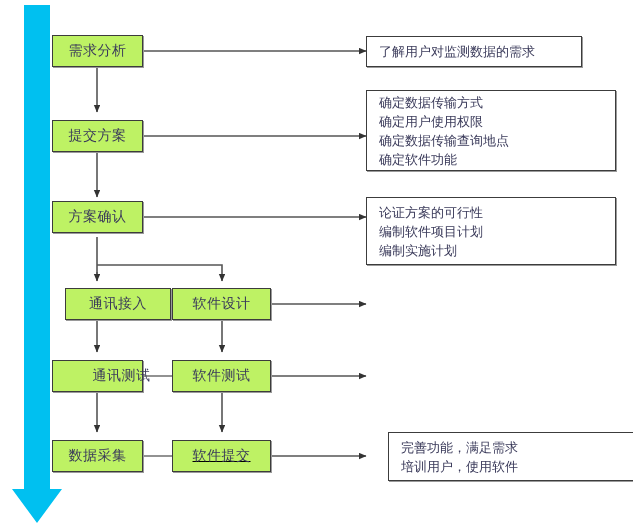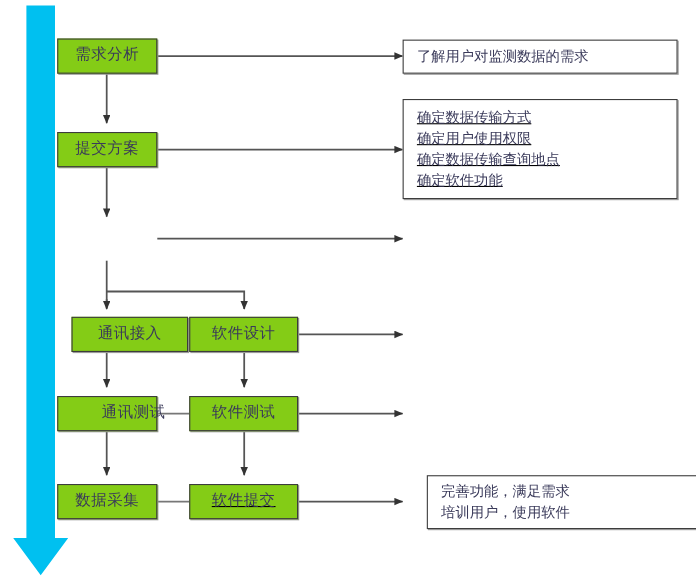--- a/index.html
+++ b/index.html
@@ -20,21 +20,21 @@
   #flow-svg {
     position: absolute;
     left: 0;
     top: 0;
     width: 633px;
     height: 532px;
   }
   .node-box {
     position: absolute;
     box-sizing: border-box;
-    background: #84cc16;
+    background: #bef264;
     border: 1px solid #3c3c3c;
     box-shadow: 1px 1px 0 0 #9a9a9a;
     display: flex;
     align-items: center;
     justify-content: center;
   }
   .node-label {
     font-family: "DejaVu Sans", "Liberation Sans", sans-serif;
     font-size: 14px;
     color: #3a3a5a;
@@ -115,20 +115,23 @@
   </svg>
 
   <div class="node-box" style="left:52px; top:35px; width:91px; height:32px;">
     <span class="node-label">需求分析</span>
   </div>
 
   <div class="node-box" style="left:52px; top:120px; width:91px; height:32px;">
     <span class="node-label">提交方案</span>
   </div>
 
+  <div class="node-box" style="left:52px; top:201px; width:91px; height:32px;">
+    <span class="node-label">方案确认</span>
+  </div>
 
   <div class="node-box" style="left:65px; top:288px; width:106px; height:32px;">
     <span class="node-label">通讯接入</span>
   </div>
 
   <div class="node-box" style="left:52px; top:360px; width:91px; height:32px;padding-left:48px;">
     <span class="node-label">通讯测试</span>
   </div>
 
   <div class="node-box" style="left:52px; top:440px; width:91px; height:32px;">
@@ -140,31 +143,36 @@
   </div>
 
   <div class="node-box" style="left:172px; top:360px; width:99px; height:32px;">
     <span class="node-label">软件测试</span>
   </div>
 
   <div class="node-box" style="left:172px; top:440px; width:99px; height:32px;text-decoration:underline;">
     <span class="node-label">软件提交</span>
   </div>
 
-  <div class="detail-box" style="left:366px; top:36px; width:250px; height:31px;">
+  <div class="detail-box" style="left:366px; top:36px; width:216px; height:31px;">
     <div class="detail-line">了解用户对监测数据的需求</div>
   </div>
 
-  <div class="detail-box" style="left:366px; top:90px; width:250px; height:91px;text-decoration:underline;">
+  <div class="detail-box" style="left:366px; top:90px; width:250px; height:81px;">
     <div class="detail-line">确定数据传输方式</div>
     <div class="detail-line">确定用户使用权限</div>
     <div class="detail-line">确定数据传输查询地点</div>
     <div class="detail-line">确定软件功能</div>
   </div>
 
+  <div class="detail-box" style="left:366px; top:197px; width:250px; height:68px;">
+    <div class="detail-line">论证方案的可行性</div>
+    <div class="detail-line">编制软件项目计划</div>
+    <div class="detail-line">编制实施计划</div>
+  </div>
 
 
 
   <div class="detail-box" style="left:388px; top:432px; width:250px; height:49px;">
     <div class="detail-line">完善功能，满足需求</div>
     <div class="detail-line">培训用户，使用软件</div>
   </div>
 
 </div>
 

